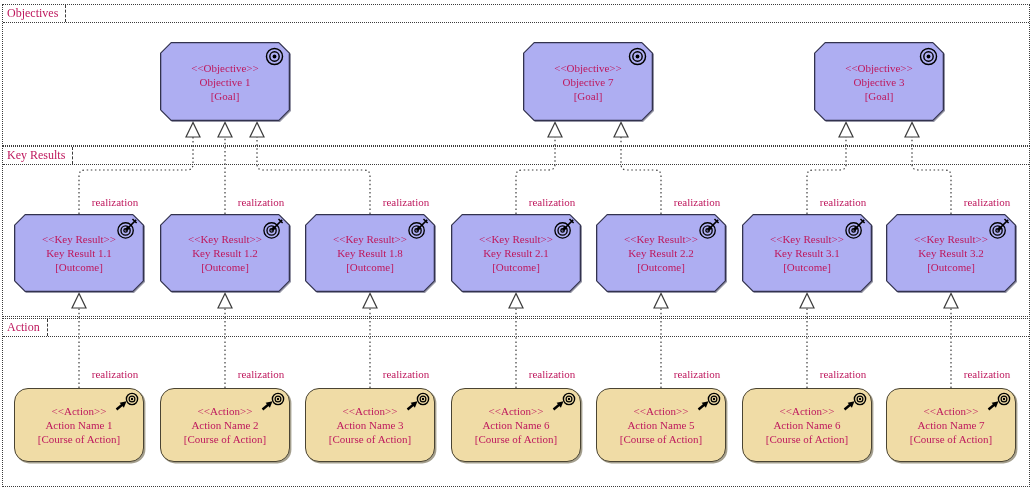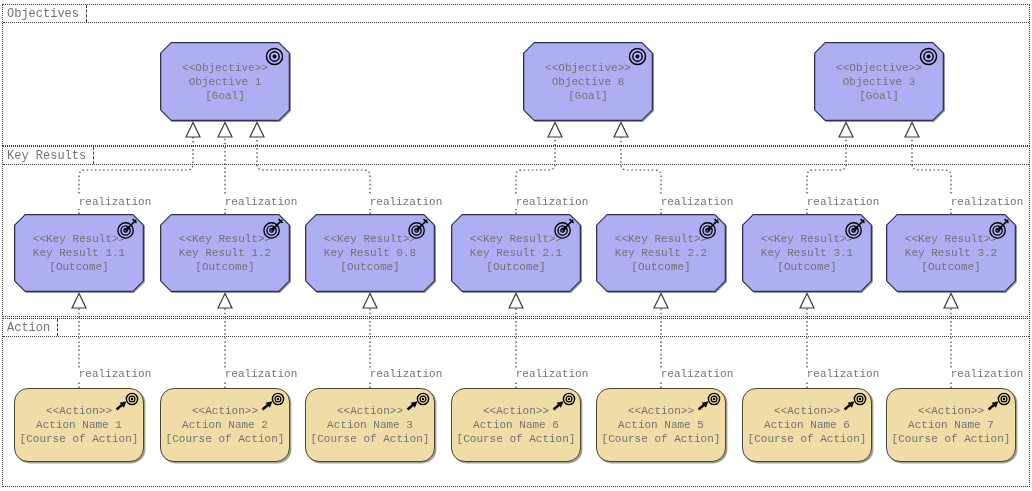--- a/index.html
+++ b/index.html
@@ -1,18 +1,18 @@
 <!DOCTYPE html>
 <html style="--motivation-fill: #AEAEF2; --motivation-border: #32324E; --action-fill: #F0DCA6; --action-border: #4A4433; --connector: #3C3C3C;"><head>
 <meta charset="utf-8">
 <style>
   html,body{margin:0;padding:0;background:#ffffff;}
   #canvas{
     position:relative;width:1032px;height:491px;background:#ffffff;
-    font-family:Liberation Mono, monospace;color:#737373;
+    font-family:Liberation Serif, serif;color:#be185d;
     overflow:hidden;
   }
   
   .lane{position:absolute;left:2px;width:1026px;border:1px dotted #3c3c3c;background:transparent;}
   .lane-title-row{height:17px;border-bottom:1px dotted #3c3c3c;display:flex;align-items:stretch;}
   .lane-label{display:flex;align-items:center;padding:0 7px 0 4px;border-right:1px dashed #3c3c3c;
     font-size:12px;white-space:nowrap;background:#fff;}
   
   .node{position:absolute;}
   .shape{position:absolute;inset:0;filter:drop-shadow(1.4px 1.4px 0 rgba(60,60,90,.55));}
@@ -126,21 +126,21 @@
     <div class="shape">
         <div class="octo"></div>
       </div>
     <svg class="icon" width="21" height="21" viewBox="0 0 22 22">
       <circle cx="11" cy="11" r="8.4" fill="none" stroke="#000" stroke-width="1.5"></circle>
       <circle cx="11" cy="11" r="4.9" fill="none" stroke="#000" stroke-width="1.5"></circle>
       <circle cx="11" cy="11" r="2" fill="#000"></circle>
     </svg>
     <div class="txt">
       <div>&lt;&lt;Objective&gt;&gt;</div>
-      <div>Objective 8</div>
+      <div>Objective 7</div>
       <div>[Goal]</div>
     </div>
   </div>
   <div class="node" style="left:814px;top:42px;width:130px;height:79px;">
     <div class="shape">
         <div class="octo"></div>
       </div>
     <svg class="icon" width="21" height="21" viewBox="0 0 22 22">
       <circle cx="11" cy="11" r="8.4" fill="none" stroke="#000" stroke-width="1.5"></circle>
       <circle cx="11" cy="11" r="4.9" fill="none" stroke="#000" stroke-width="1.5"></circle>
@@ -202,21 +202,21 @@
         <circle cx="10" cy="13" r="8"></circle>
           <circle cx="10" cy="13" r="4.8"></circle>
           <circle cx="10" cy="13" r="1.8"></circle>
         <line x1="10" y1="13" x2="21" y2="2" stroke-width="1.6"></line>
         <line x1="17.2" y1="1" x2="21.5" y2="5.3" stroke-width="1.6"></line>
       </g>
       <path d="M10,13 l5.2,-1.4 l-3.8,-3.8 z" fill="#000"></path>
     </svg>
     <div class="txt">
       <div>&lt;&lt;Key Result&gt;&gt;</div>
-      <div>Key Result 0.8</div>
+      <div>Key Result 1.8</div>
       <div>[Outcome]</div>
     </div>
   </div>
   <div class="node kr" style="left:451px;top:214px;width:130px;height:78px;">
     <div class="shape">
         <div class="octo"></div>
       </div>
     <svg class="icon" width="23" height="23" viewBox="0 0 24 24">
       <g fill="none" stroke="#000" stroke-width="1.4">
         <circle cx="10" cy="13" r="8"></circle>

